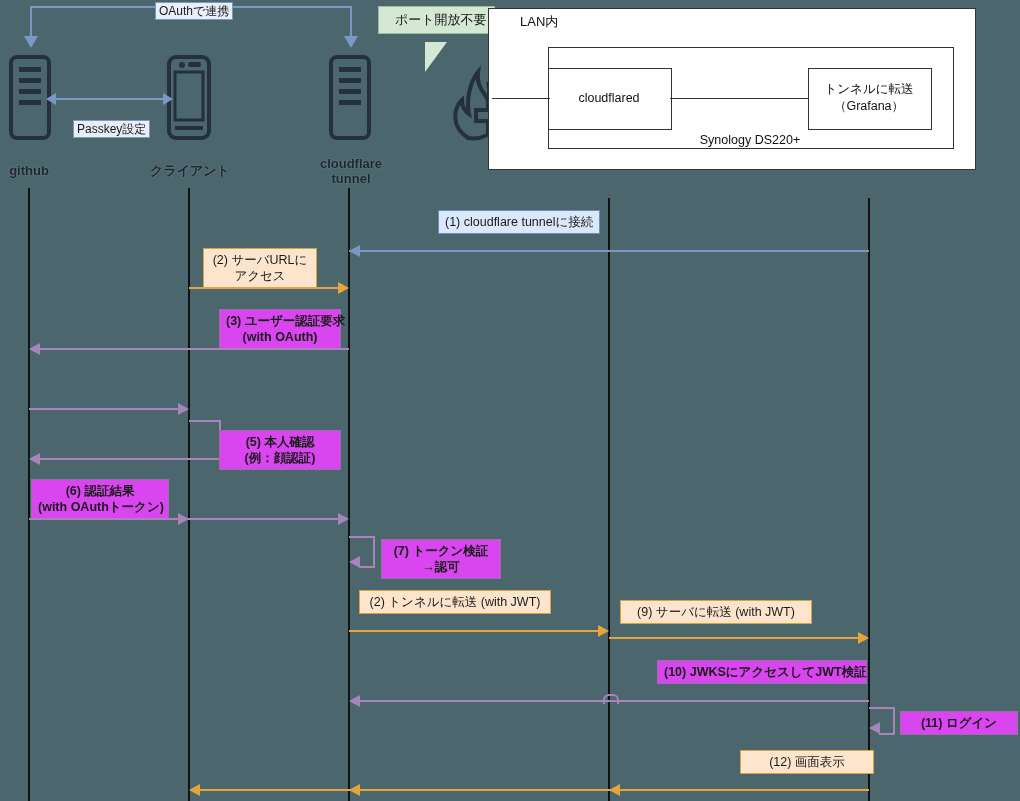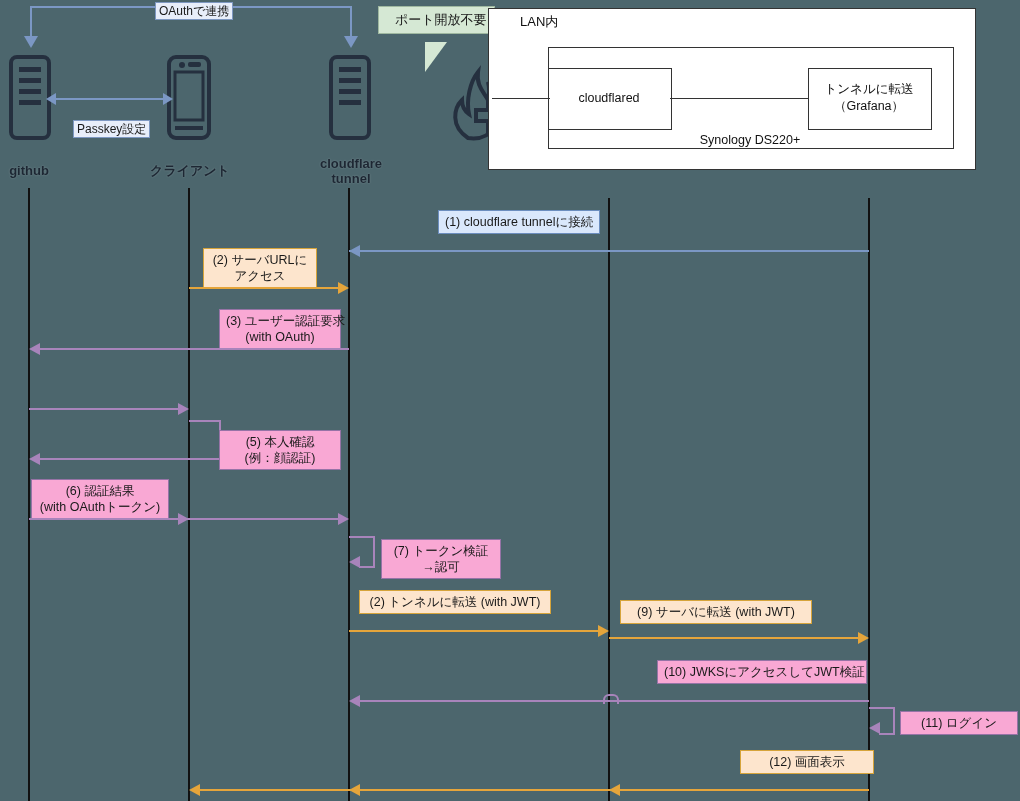--- a/index.html
+++ b/index.html
@@ -61,21 +61,21 @@
   .head.l.orange{border-right:11px solid #e5a53b;border-top:6px solid transparent;border-bottom:6px solid transparent;}
   .head.r.purple{border-left:11px solid #a884bb;border-top:6px solid transparent;border-bottom:6px solid transparent;}
   .head.l.purple{border-right:11px solid #a884bb;border-top:6px solid transparent;border-bottom:6px solid transparent;}
   .head.l.blue{border-right:11px solid #7b97c4;border-top:6px solid transparent;border-bottom:6px solid transparent;}
 
   .msgbox{
     position:absolute;text-align:center;font-size:12.5px;line-height:16px;
     color:#1a1a1a;padding:3px 6px;white-space:nowrap;
   }
   .msgbox.orange{background:#fde5cd;border:1px solid #d6a43a;}
-  .msgbox.purple{background:#f9a8d4;border:1px solid #9673a6;}
+  .msgbox.purple{background:#d946ef;border:1px solid #9673a6;font-weight:bold;}
   .msgbox.blue{background:#dae8fc;border:1px solid #6c8ebf;}
 
   .selfloop{position:absolute;}
   .selfloop .sv,.selfloop .sh{position:absolute;background:#a884bb;}
 
   .jump{position:absolute;width:12px;height:8px;border:2px solid #a884bb;border-bottom:none;
         border-radius:6px 6px 0 0;background:transparent;}
 </style>
 </head>
 <body>

